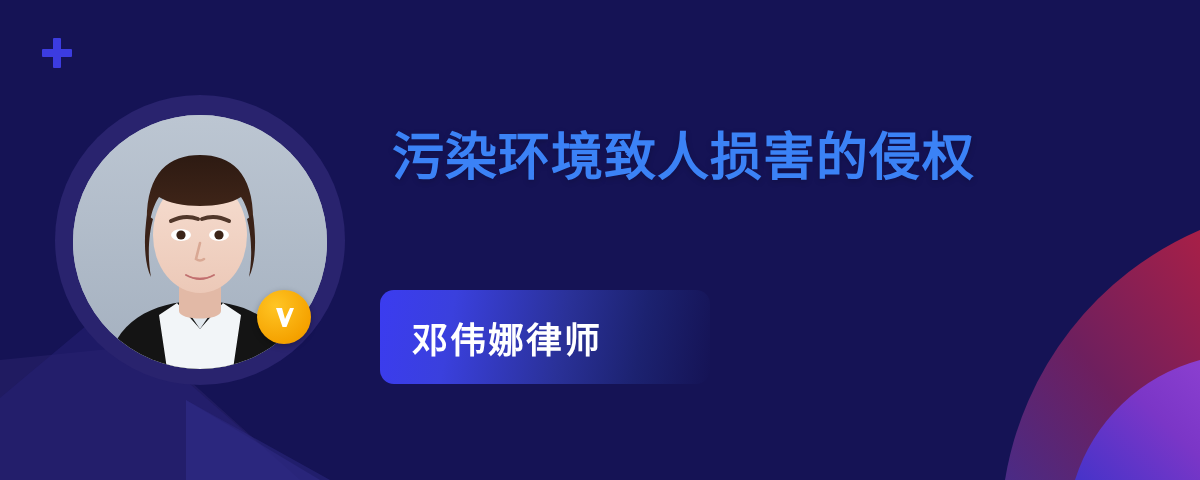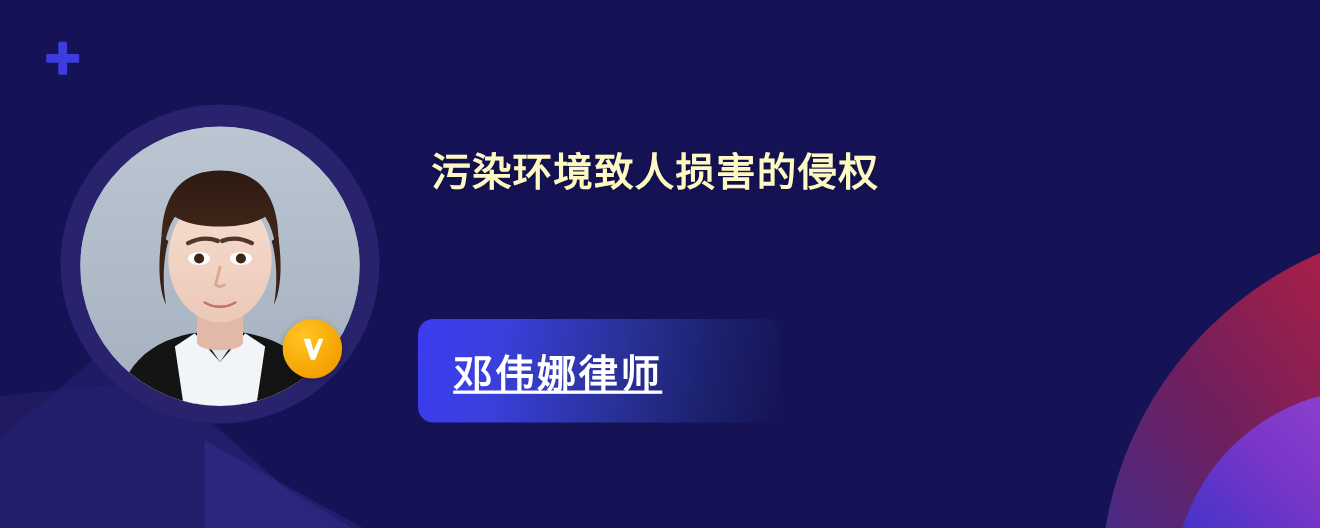--- a/index.html
+++ b/index.html
@@ -60,22 +60,22 @@
     display:flex; align-items:center; justify-content:center;
   }
   .verified-badge svg { display:block; width:30px; height:30px; }
 
   
   .content {
     position:absolute; left:392px; top:120px;
     width:740px;
   }
   .headline {
-    color:#fef9c3;
-    font-size:36px;
+    color:#3b82f6;
+    font-size:52px;
     line-height:74px;
     font-weight:700;
     letter-spacing:1px;
     white-space:pre-line;
     text-shadow:0 2px 6px rgba(0,0,0,.20);
   }
 
   .name-badge {
     position:absolute; left:-12px; top:170px;
     width:330px; height:94px;
@@ -88,21 +88,20 @@
         rgba(21,19,85,0) 100%);
     display:flex; align-items:center;
   }
   .name-badge-label {
     color:#ffffff;
     font-size:36px;
     font-weight:700;
     letter-spacing:2px;
     margin-left:32px;
     white-space:nowrap;
-    text-decoration:underline;
   }
 </style>
 </head>
 <body>
 
 <div class="cover">
 
   <div class="bg-layer">
     <svg viewBox="0 0 1200 480" xmlns="http://www.w3.org/2000/svg" aria-hidden="true">
       <defs>

